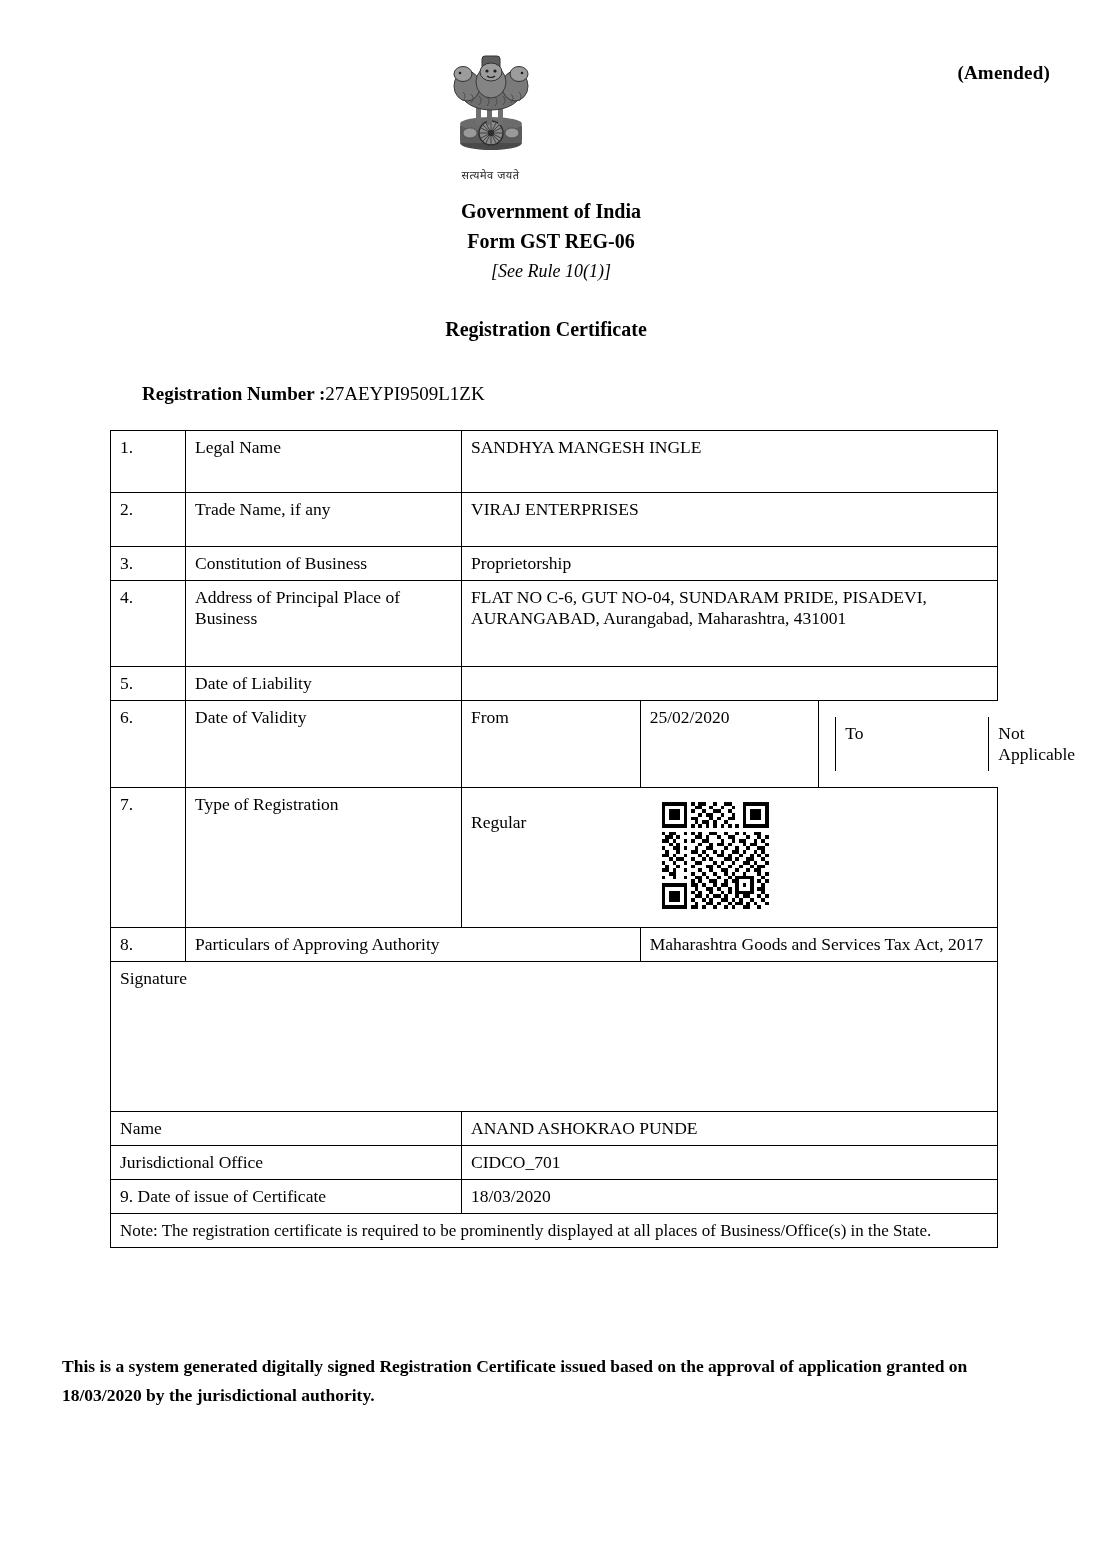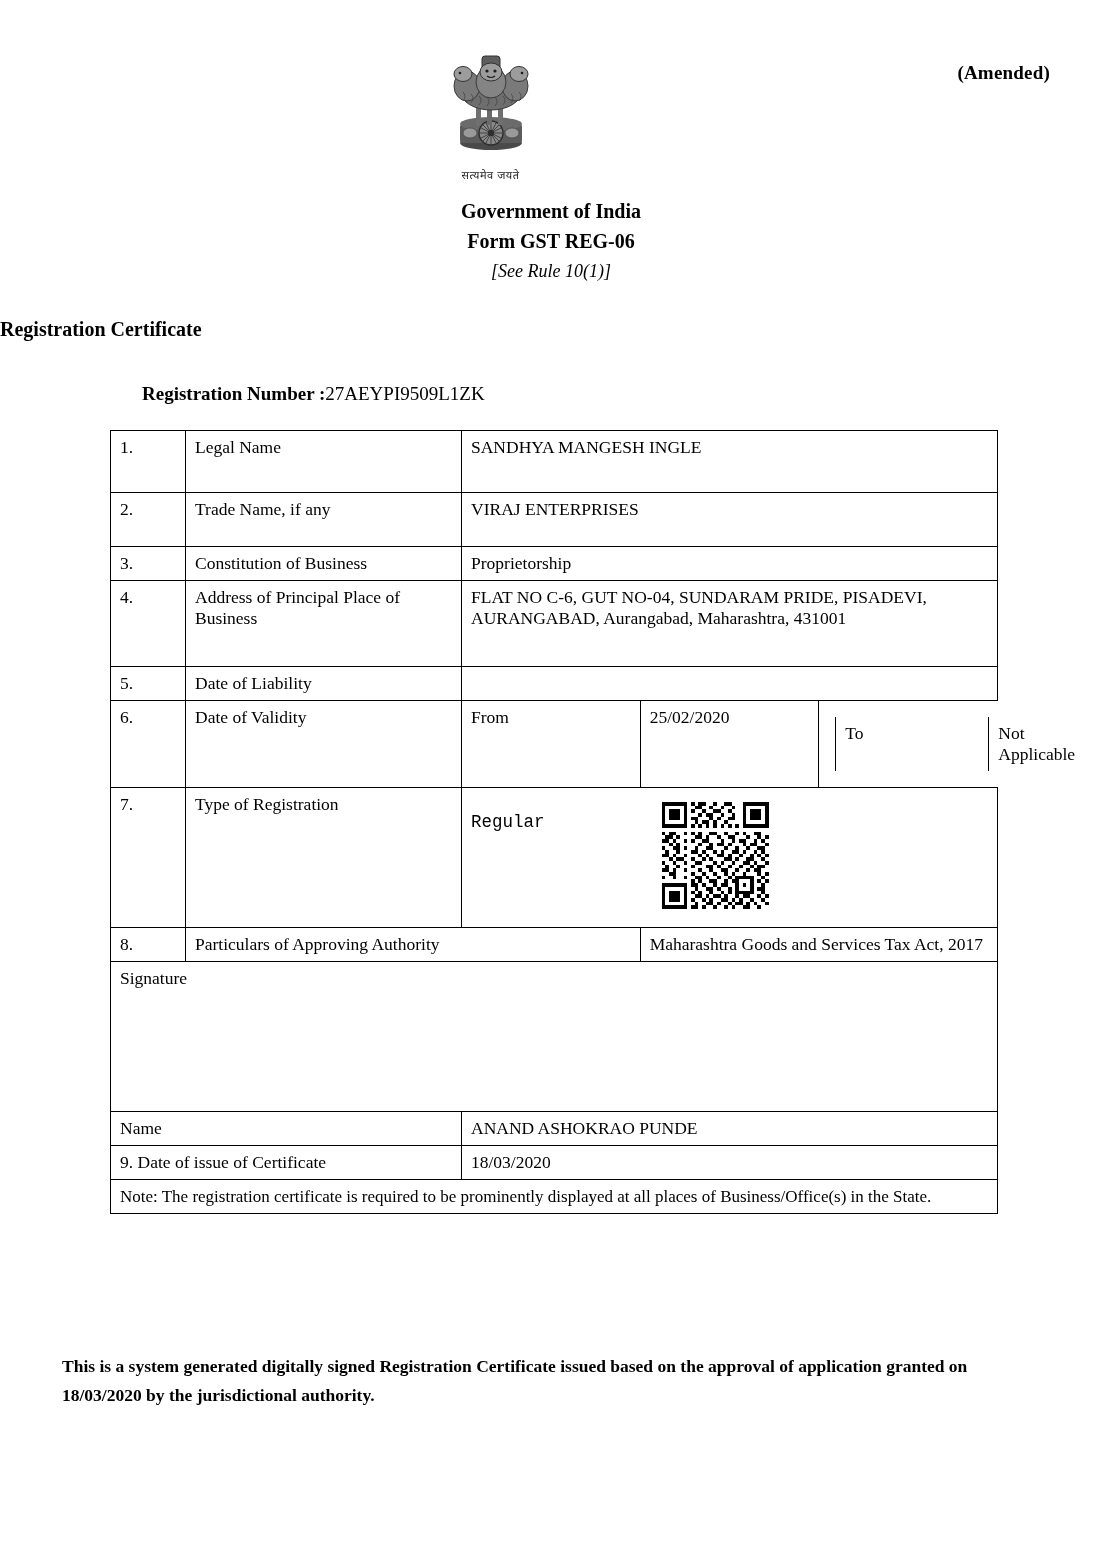--- a/index.html
+++ b/index.html
@@ -62,21 +62,21 @@
   .t-rule {
     font-size: 18px;
     font-style: italic;
     line-height: 30px;
   }
   .t-regcert {
     position: absolute;
     top: 318px;
     left: 0;
     width: 1092px;
-    text-align: left;
+    text-align: center;
     font-size: 20px;
     font-weight: bold;
   }
 
   .regnum {
     position: absolute;
     top: 383px;
     left: 122px;
     font-size: 19px;
   }
@@ -266,21 +266,21 @@
         </tr>
       </tbody>
           </table>
     </td>
   </tr>
   <tr class="h-reg">
     <td class="c-num">7.</td>
     <td class="c-lbl indent">Type of Registration</td>
     <td colspan="3">
       <div class="qr-holder">
-        <span class="regular-cell" style="display:block;font-family:Liberation Mono, monospace;">Regular</span>
+        <span class="regular-cell" style="display:block;">Regular</span>
         <svg class="qr" viewBox="0 0 29 29" shape-rendering="crispEdges">
           <rect width="29" height="29" fill="#fff"></rect>
           <g fill="#000">
 
             <rect x="0" y="0" width="7" height="1"></rect>
                 <rect x="0" y="6" width="7" height="1"></rect>
             <rect x="0" y="0" width="1" height="7"></rect>
                 <rect x="6" y="0" width="1" height="7"></rect>
             <rect x="2" y="2" width="3" height="3"></rect>
 
@@ -523,20 +523,24 @@
   <tr class="h-sig">
     <td colspan="5" class="sig-cell">
       <span>Signature</span>
     </td>
   </tr>
   <tr class="h-row">
     <td colspan="2" style="width:296px">Name</td>
     <td colspan="3">ANAND ASHOKRAO PUNDE</td>
   </tr>
   <tr class="h-row">
+    <td colspan="2">Jurisdictional Office</td>
+    <td colspan="3">CIDCO_701</td>
+  </tr>
+  <tr class="h-row">
     <td colspan="2">9. Date of issue of Certificate</td>
     <td colspan="3">18/03/2020</td>
   </tr>
   <tr>
     <td colspan="5" class="note-cell">Note: The registration certificate is required to be prominently displayed at all places of Business/Office(s) in the State.</td>
   </tr>
 </tbody>
   </table>
 
 <div class="footer">This is a system generated digitally signed Registration Certificate issued based on the approval of application granted on 18/03/2020 by the jurisdictional authority.</div>

